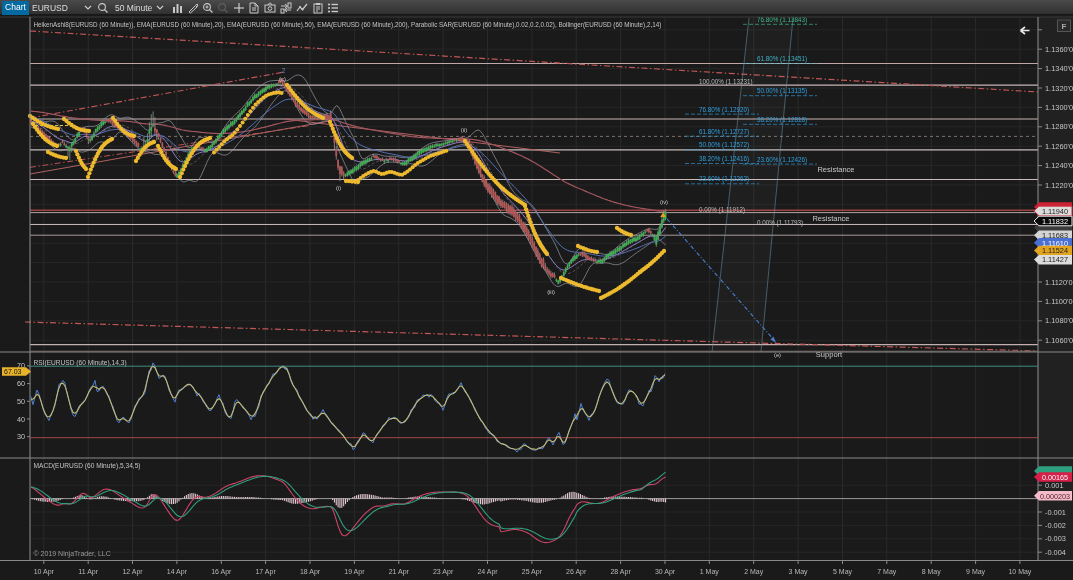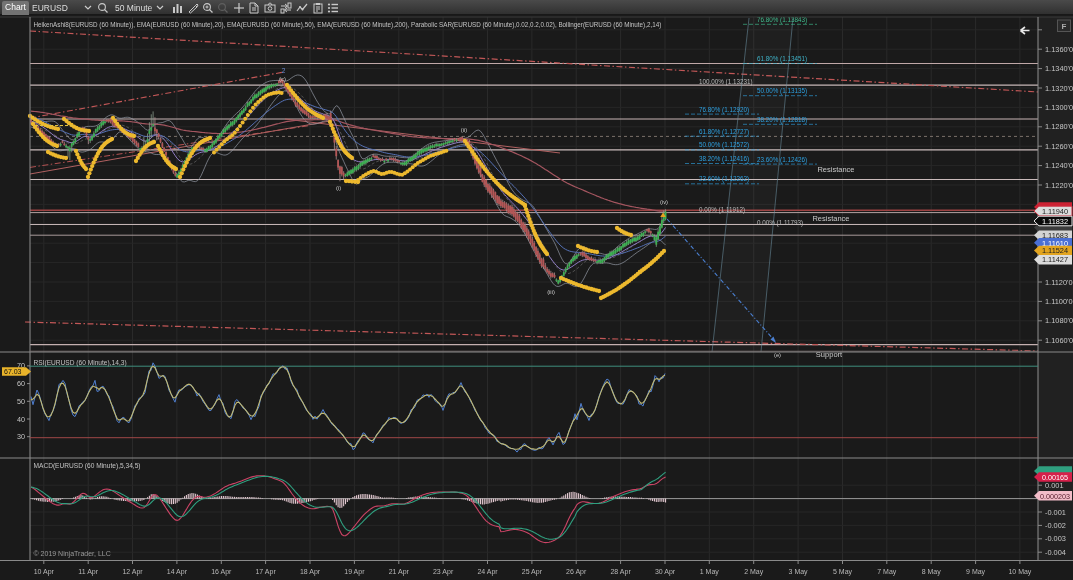--- a/index.html
+++ b/index.html
@@ -1,16 +1,16 @@
 <!DOCTYPE html>
 <html><head><meta charset="utf-8"><style>
 *{margin:0;padding:0;box-sizing:border-box}
 body{width:1073px;height:580px;background:#131313;overflow:hidden;font-family:"Liberation Sans",sans-serif}
 #tb{position:absolute;left:0;top:0;width:1073px;height:15px;background:linear-gradient(#4a4a4a,#303030);border-bottom:1px solid #181818}
-#tab{position:absolute;left:2px;top:1px;width:27px;height:14px;background:#737373;color:#fff;font-size:8.5px;text-align:center;line-height:13px;border-radius:2px 2px 0 0}
+#tab{position:absolute;left:2px;top:1px;width:27px;height:14px;background:#0369a1;color:#fff;font-size:8.5px;text-align:center;line-height:13px;border-radius:2px 2px 0 0}
 .dd{position:absolute;top:1.5px;height:12px;color:#dedede;font-size:8.5px;line-height:12px}
 #chart{position:absolute;left:0;top:0}
 </style></head>
 <body>
 <svg id="chart" width="1073" height="580" xmlns="http://www.w3.org/2000/svg">
     <rect x="0.0" y="0.0" width="1073.0" height="580.0" fill="#1a1a1a"></rect>
     <rect x="1038.0" y="17.0" width="35.0" height="543.5" fill="#212121"></rect>
     <line x1="43.8" y1="17.0" x2="43.8" y2="560.5" stroke="#2a2a2a" stroke-width="1"></line>
     <line x1="88.2" y1="17.0" x2="88.2" y2="560.5" stroke="#2a2a2a" stroke-width="1"></line>
     <line x1="132.5" y1="17.0" x2="132.5" y2="560.5" stroke="#2a2a2a" stroke-width="1"></line>

